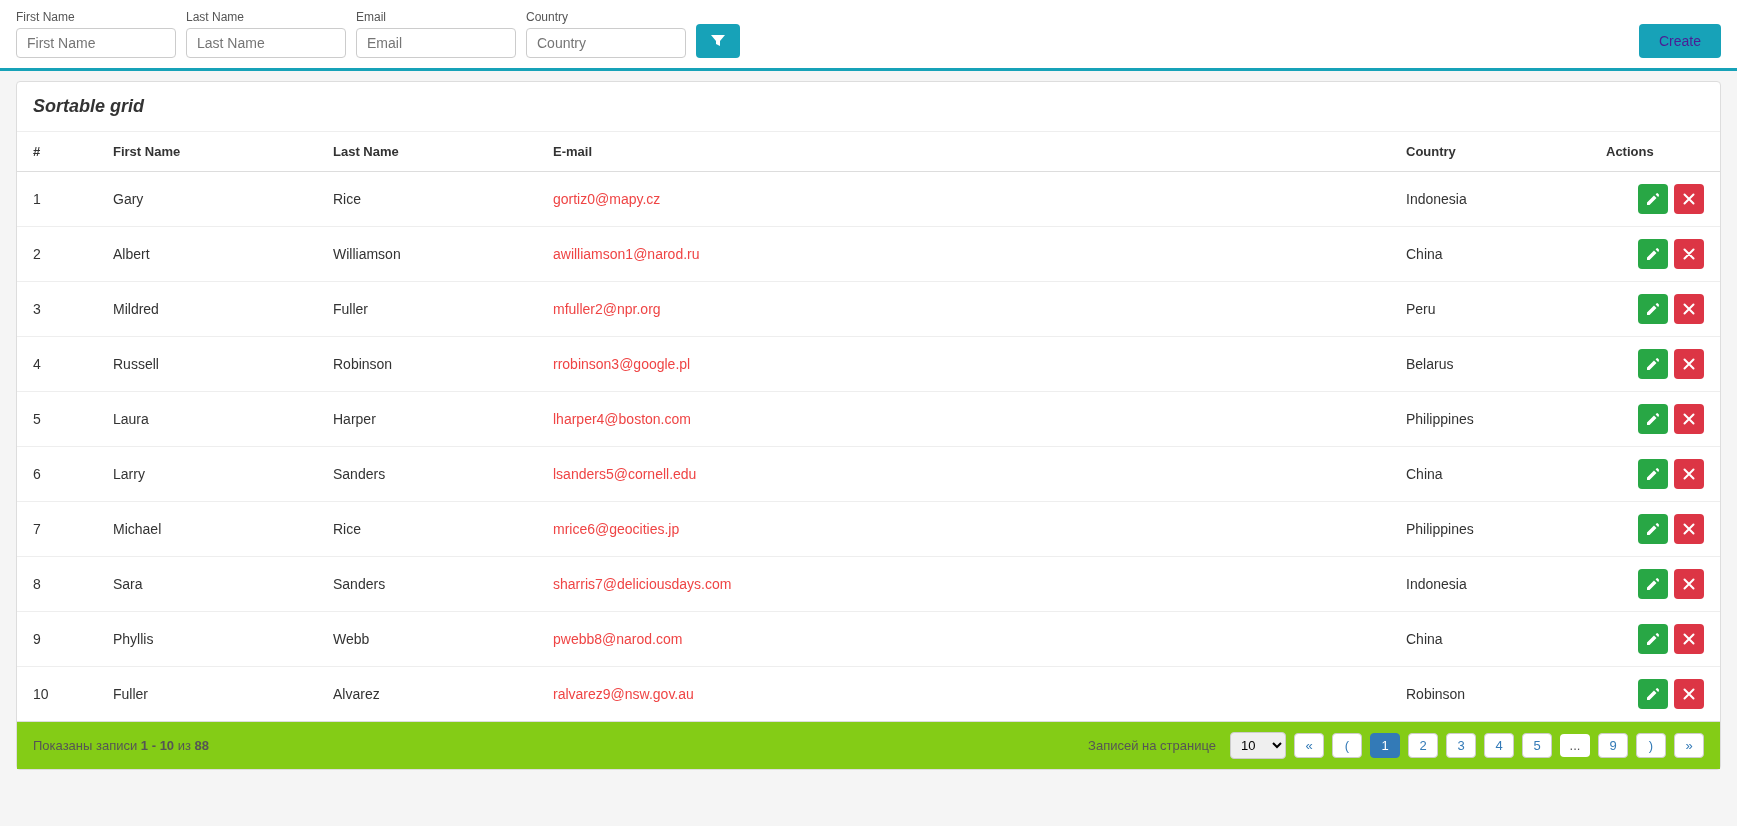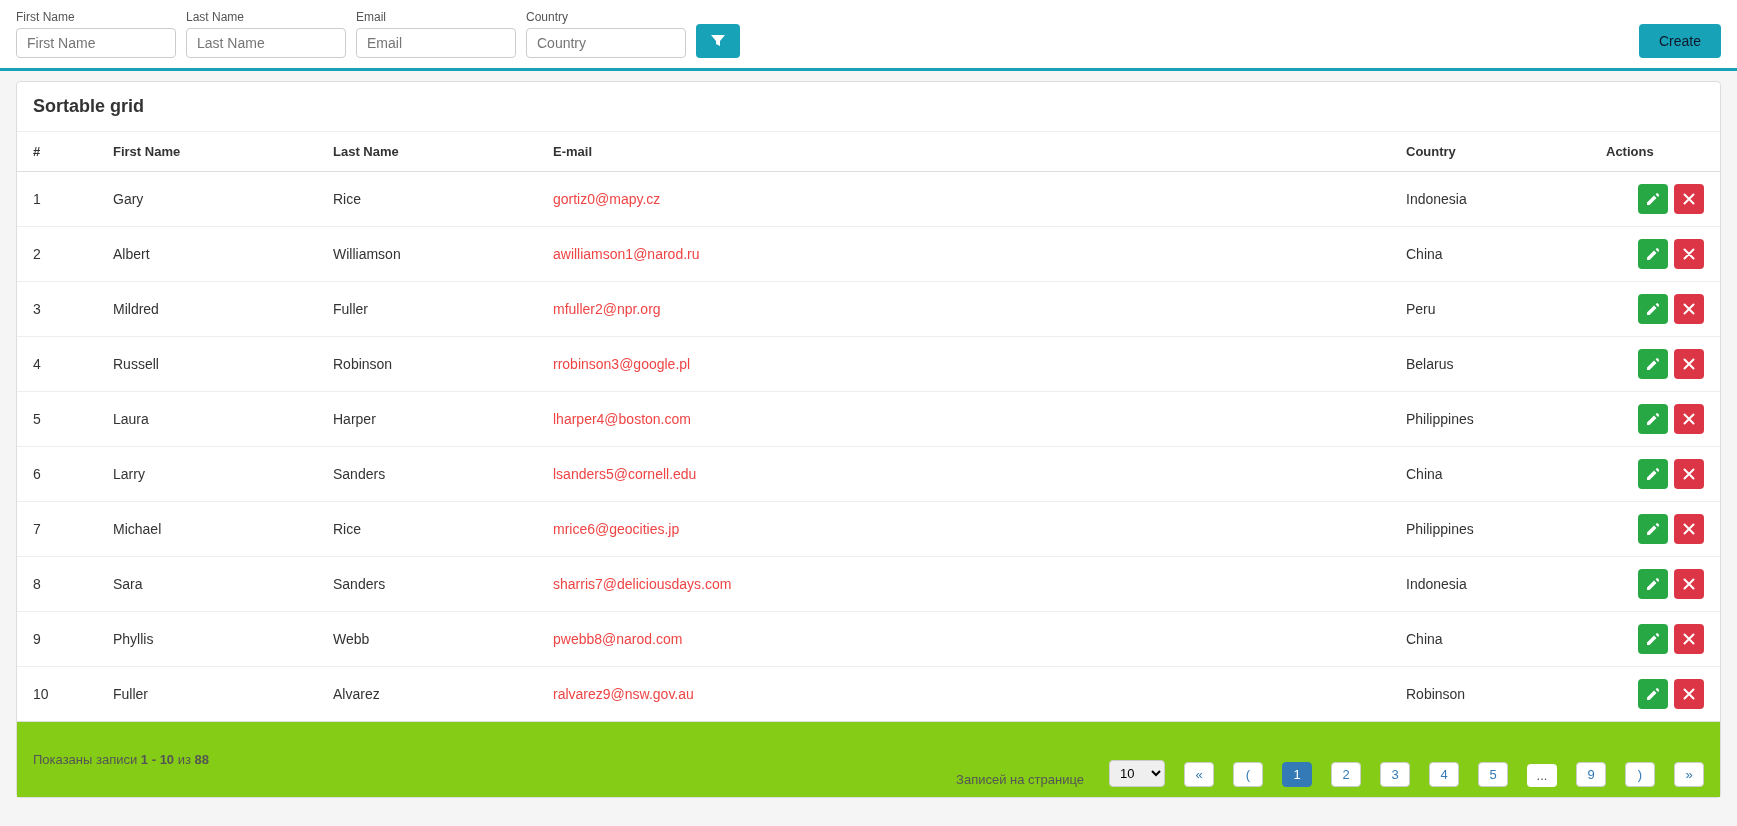--- a/index.html
+++ b/index.html
@@ -44,21 +44,21 @@
       font-size: 16px;
       height: 34px;
       display: flex;
       align-items: center;
       justify-content: center;
     }
 
     .create-btn {
       margin-left: auto;
       background: #17a2b8;
-      color: #0f172a;
+      color: #4c1d95;
       border: none;
       border-radius: 4px;
       padding: 8px 20px;
       font-size: 14px;
       cursor: pointer;
       height: 34px;
       align-self: flex-end;
     }
 
     .grid-container {
@@ -66,20 +66,21 @@
       border: 1px solid #ddd;
       border-radius: 4px;
       background: #fff;
     }
 
     .grid-title {
       padding: 14px 16px;
       font-size: 18px;
       font-weight: bold;
       border-bottom: 1px solid #eee;
+      font-style: italic;
     }
 
     table {
       width: 100%;
       border-collapse: collapse;
     }
     thead tr {
       background: #fff;
     }
     thead th {
@@ -146,23 +147,22 @@
       align-items: center;
       padding: 10px 16px;
       border-top: 1px solid #ddd;
       background: #84cc16;
       font-size: 13px;
       color: #555;
     }
     .pagination-right {
       margin-left: auto;
       display: flex;
-      align-items: flex-end;
-      gap: 19px;
-      margin-top: 28px;
+      align-items: center;
+      gap: 8px;
     }
     .per-page-label {
       font-size: 13px;
       color: #555;
       margin-right: 6px;
     }
     .per-page-select {
       border: 1px solid #ccc;
       border-radius: 4px;
       padding: 4px 6px;

